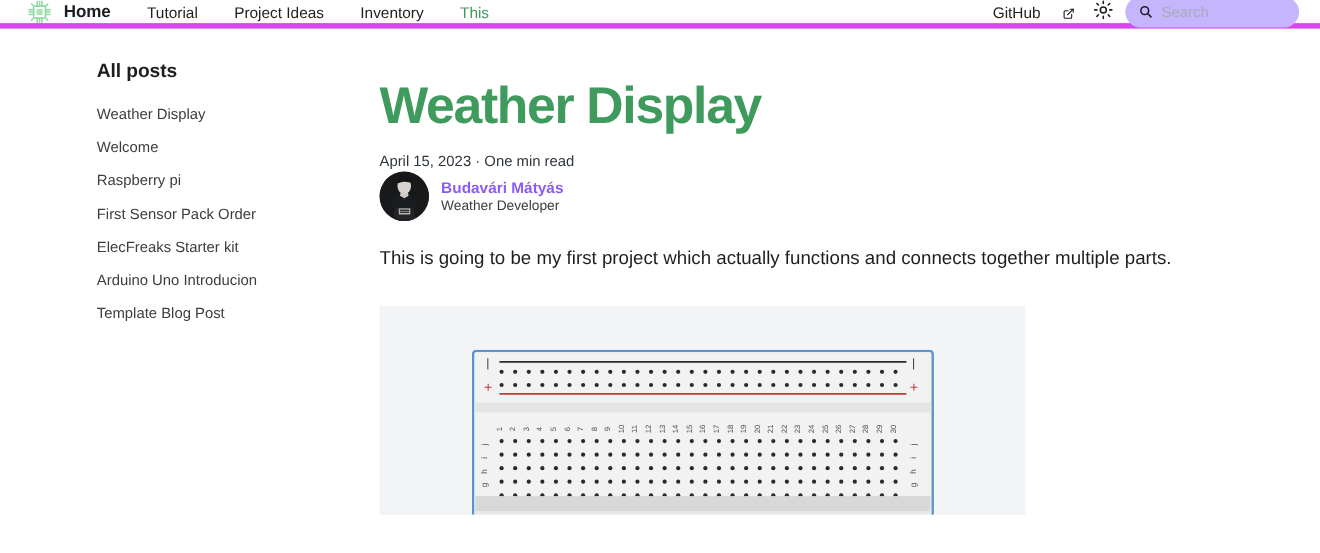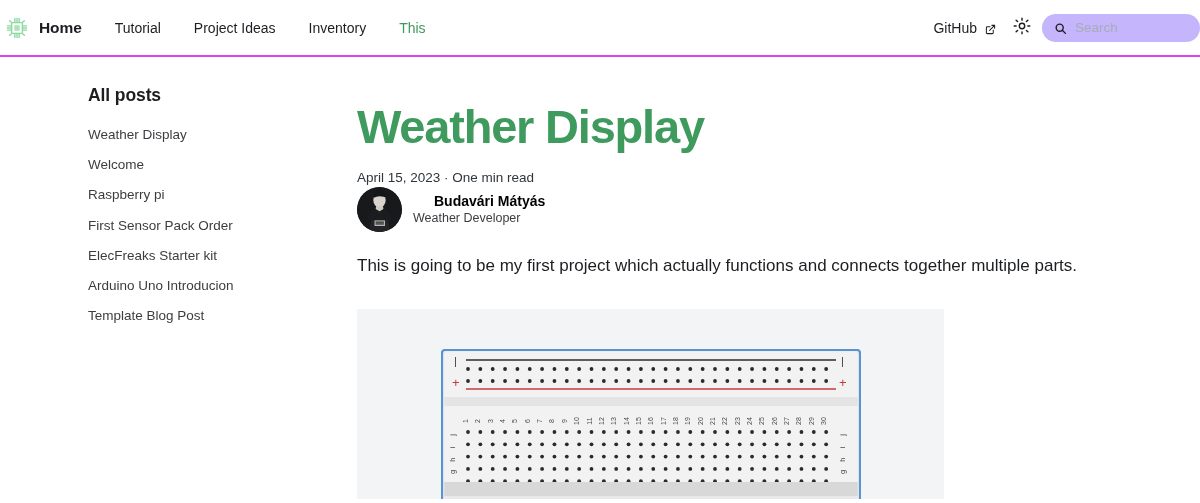--- a/index.html
+++ b/index.html
@@ -7,25 +7,25 @@
     margin: 0; padding: 0;
     width: 1200px; height: 503px;
     overflow: hidden;
     background: #ffffff;
     font-family: "Liberation Sans", sans-serif;
     -webkit-font-smoothing: antialiased;
   }
 
   
   .navbar {
-    height: 57px;
+    height: 26px;
     display: flex;
     align-items: center;
-    padding: 0 0;
-    border-bottom: 2px solid #d946ef;
+    padding: 0 19px;
+    border-bottom: 5px solid #d946ef;
     background: #fff;
     position: relative;
   }
   .brand {
     display: flex;
     align-items: center;
     gap: 9px;
     margin-right: 18px;
     text-decoration: none;
     padding: 0 4px;
@@ -48,21 +48,21 @@
   .nav-link.active { color: #3f9a5d; }
   .nav-right {
     margin-left: auto;
     display: flex;
     align-items: center;
     gap: 0;
   }
   .gh-link {
     display: inline-flex;
     align-items: center;
-    gap: 8px;
+    gap: 20px;
     font-size: 14px;
     color: #1c1e21;
     text-decoration: none;
     padding: 4px 10px;
   }
   .ext-icon { width: 11px; height: 11px; display: block; margin-bottom: 1px; }
   .theme-toggle {
     width: 28px; height: 28px;
     display: flex; align-items: center; justify-content: center;
     border: none; background: transparent; cursor: pointer;
@@ -90,21 +90,20 @@
     width: 100%;
     padding: 0;
   }
   .search-input::placeholder { color: #a8acb3; }
 
   
   .page {
     display: flex;
     align-items: flex-start;
     height: 460px;
-    gap: 12px;
   }
   .sidebar {
     width: 345px;
     flex: 0 0 345px;
     padding: 28px 24px 0 88px;
   }
   .sidebar-title {
     font-size: 17.5px;
     font-weight: 700;
     color: #1c1e21;
@@ -152,23 +151,22 @@
     border-radius: 50%;
     flex: 0 0 45px;
     overflow: hidden;
     background: #1d1f21;
     position: relative;
   }
   .avatar svg { display: block; width: 45px; height: 45px; }
   .author-name {
     font-size: 14px;
     font-weight: 700;
-    color: #000000;
+    color: #8b5cf6;
     line-height: 1.3;
-    margin-left: 21px;
   }
   .author-role {
     font-size: 12.5px;
     color: #3b3d40;
     line-height: 1.3;
   }
   .post-para {
     font-size: 17px;
     color: #1c1e21;
     line-height: 1.6;

